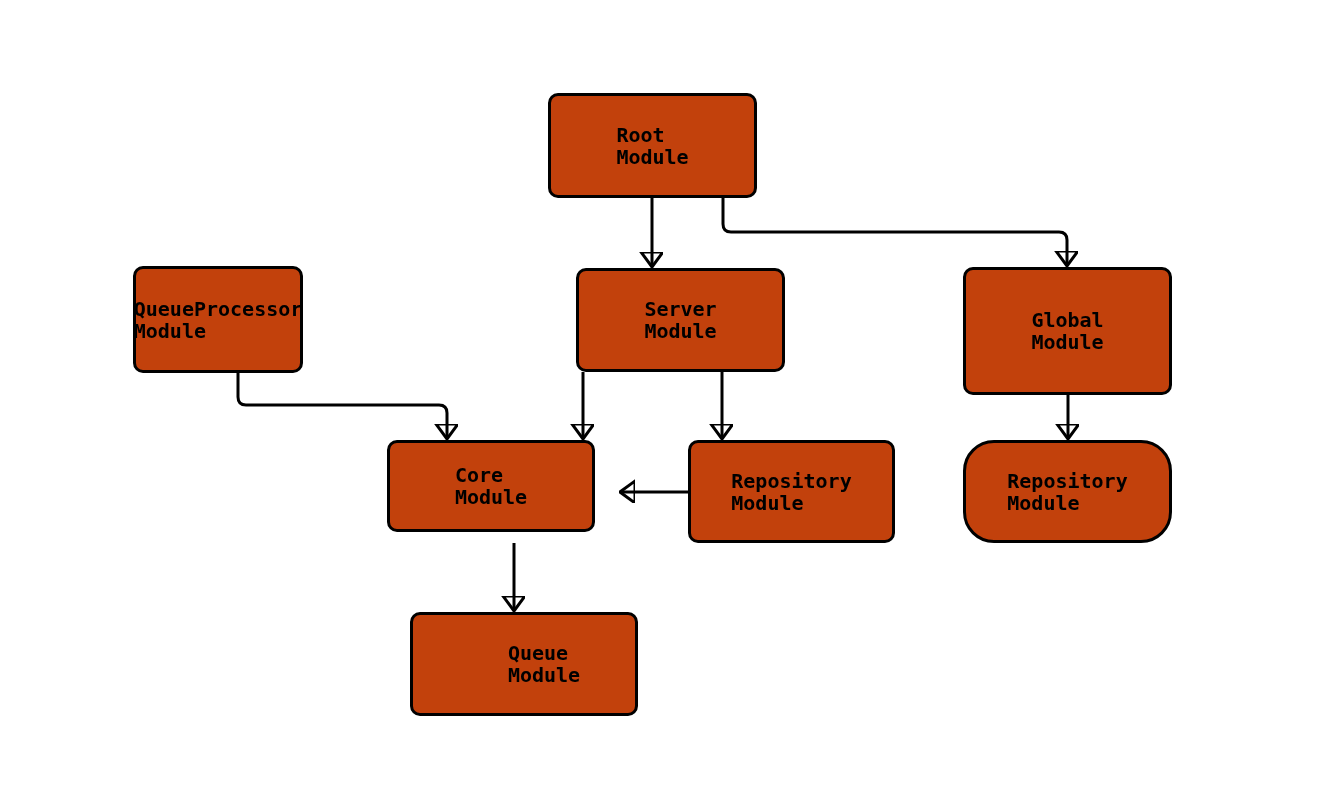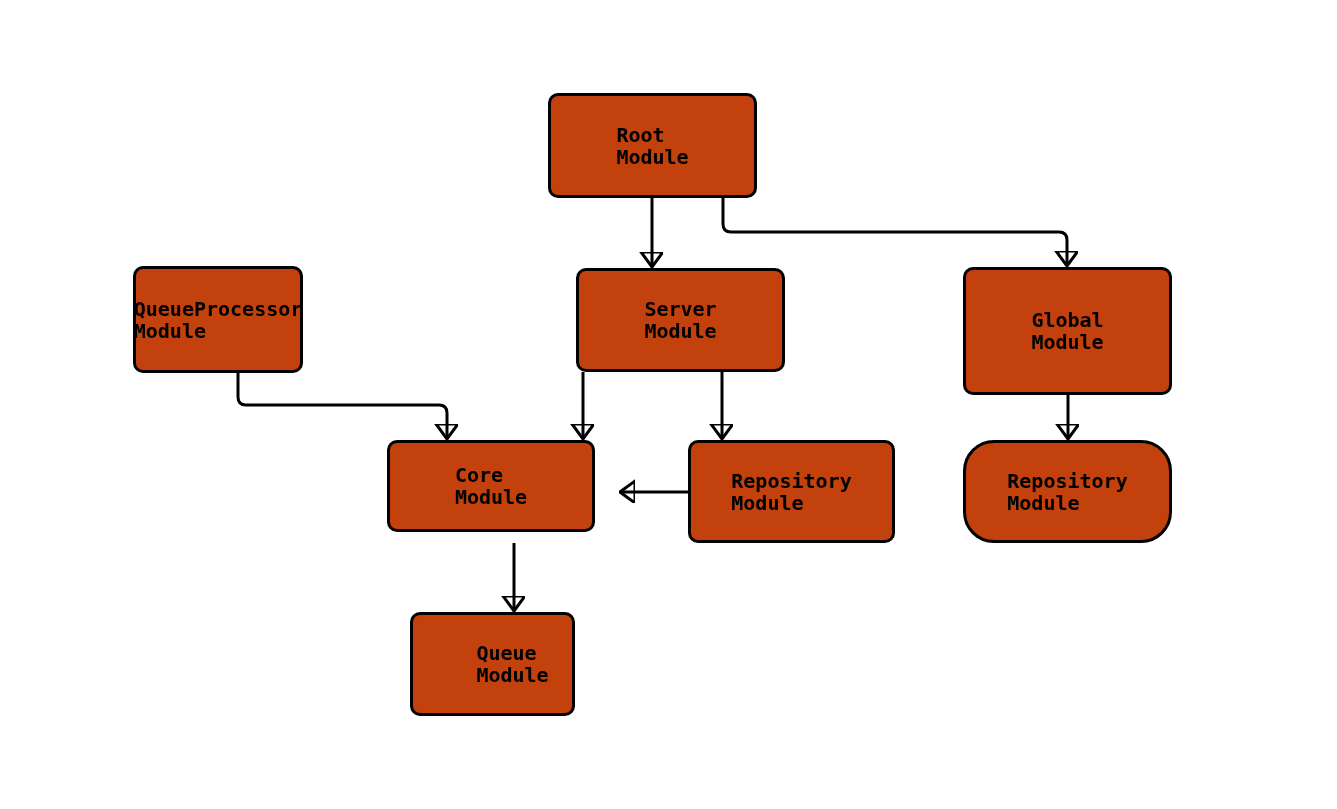--- a/index.html
+++ b/index.html
@@ -40,21 +40,21 @@
     font-size: 20px;
     line-height: 22px;
   }
   #n-root        { left: 548px; top:  93px; width: 209px; height: 105px; }
   #n-queueproc   { left: 133px; top: 266px; width: 170px; height: 107px; }
   #n-server      { left: 576px; top: 268px; width: 209px; height: 104px; }
   #n-global      { left: 963px; top: 267px; width: 209px; height: 128px; }
   #n-core        { left: 387px; top: 440px; width: 208px; height: 92px; }
   #n-endpoints   { left: 688px; top: 440px; width: 207px; height: 103px; }
   #n-repository  { left: 963px; top: 440px; width: 209px; height: 103px; border-radius: 31px; }
-  #n-queue       { left: 410px; top: 612px; width: 165px; height: 104px; padding-left: 40px; }
+  #n-queue       { left: 410px; top: 612px; width: 228px; height: 104px; padding-left: 40px; }
 </style>
 </head>
 <body>
 
 <div class="canvas">
 
   <svg class="edge-layer" width="1337" height="809" viewBox="0 0 1337 809">
     <defs>
       <marker id="arrow" markerUnits="userSpaceOnUse" markerWidth="16" markerHeight="24" refX="14" refY="11" orient="auto">
         <path d="M0 0 L15 11 L0 22 Z" fill="#000000" stroke="none"></path>

